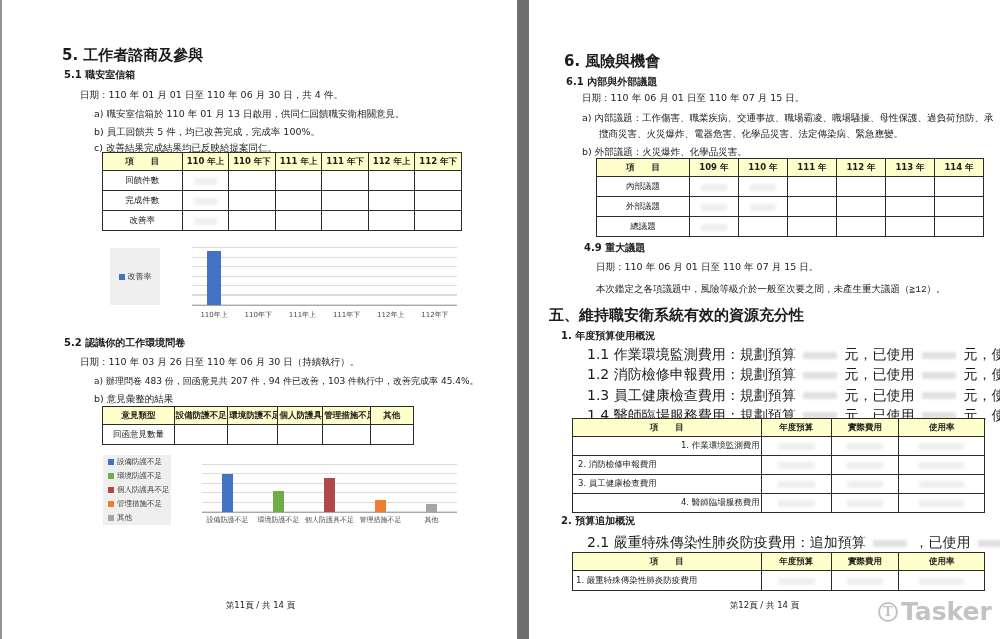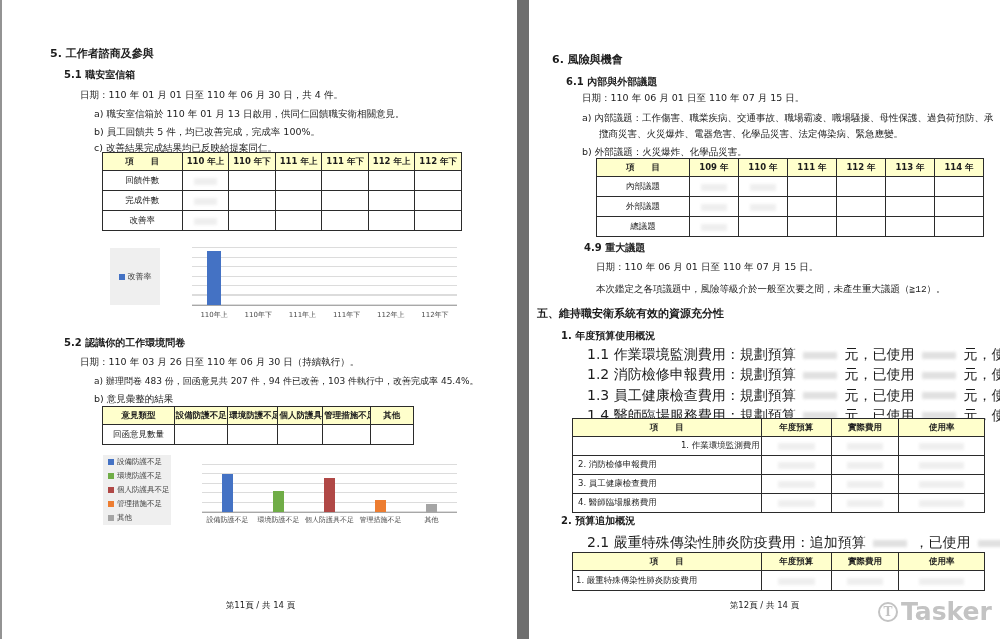--- a/index.html
+++ b/index.html
@@ -4,21 +4,21 @@
 <style>
   html,body{margin:0;padding:0;background:#8a8a8a;}
   .canvas{position:relative;width:1000px;height:639px;background:#fff;overflow:hidden;
           font-family:"DejaVu Sans","Liberation Sans",sans-serif;color:#1c1c1c;}
   .page{position:absolute;top:0;height:639px;background:#ffffff;overflow:hidden;}
   .page-left{left:0;width:517px;border-left:2px solid #939393;}
   .divider{position:absolute;left:517px;top:0;width:12px;height:639px;background:#6e6e6e;}
   .page-right{left:529px;width:471px;}
   .abs{position:absolute;white-space:nowrap;}
   .wrap{white-space:normal;}
-  .h1{font-weight:bold;font-size:11px;}
+  .h1{font-weight:bold;font-size:15px;margin-left:12px;}
   .h2{font-weight:bold;font-size:10px;}
   .body-t{font-size:9.5px;}
   .hang{padding-left:17px;text-indent:-17px;line-height:16px;}
   
   .doc-table{border-collapse:collapse;width:100%;table-layout:fixed;font-size:8.5px;}
   .doc-table th,.doc-table td{border:1px solid #2b2b2b;text-align:center;overflow:hidden;}
   .doc-table th{background:#ffffcc;font-weight:bold;height:15px;padding:1px 1px;}
   .doc-table td{height:15px;padding:2px 1px;}
   .t-tall td{height:14px;}
   .redact{display:inline-block;width:34px;height:7px;background:#d7d7d7;border-radius:1px;
@@ -357,21 +357,21 @@
               <td><span class="redact"></span></td>
               <td><span class="redact"></span></td>
             </tr>
             <tr>
               <td style="text-align: left; padding-left: 5px;">3. 員工健康檢查費用</td>
               <td><span class="redact"></span></td>
               <td><span class="redact"></span></td>
               <td><span class="redact"></span></td>
             </tr>
             <tr>
-              <td style="text-align: left; padding-left: 5px;">4. 醫師臨場服務費用</td>
+              <td style="text-align: right; padding-left: 5px;">4. 醫師臨場服務費用</td>
               <td><span class="redact"></span></td>
               <td><span class="redact"></span></td>
               <td><span class="redact"></span></td>
             </tr>
           </tbody>
         </table>
       </div>
 
     <div class="abs h2" style="left:32px;top:514px;">2.  預算追加概況</div>
     <div class="abs" style="left:48px;top:534px;">

